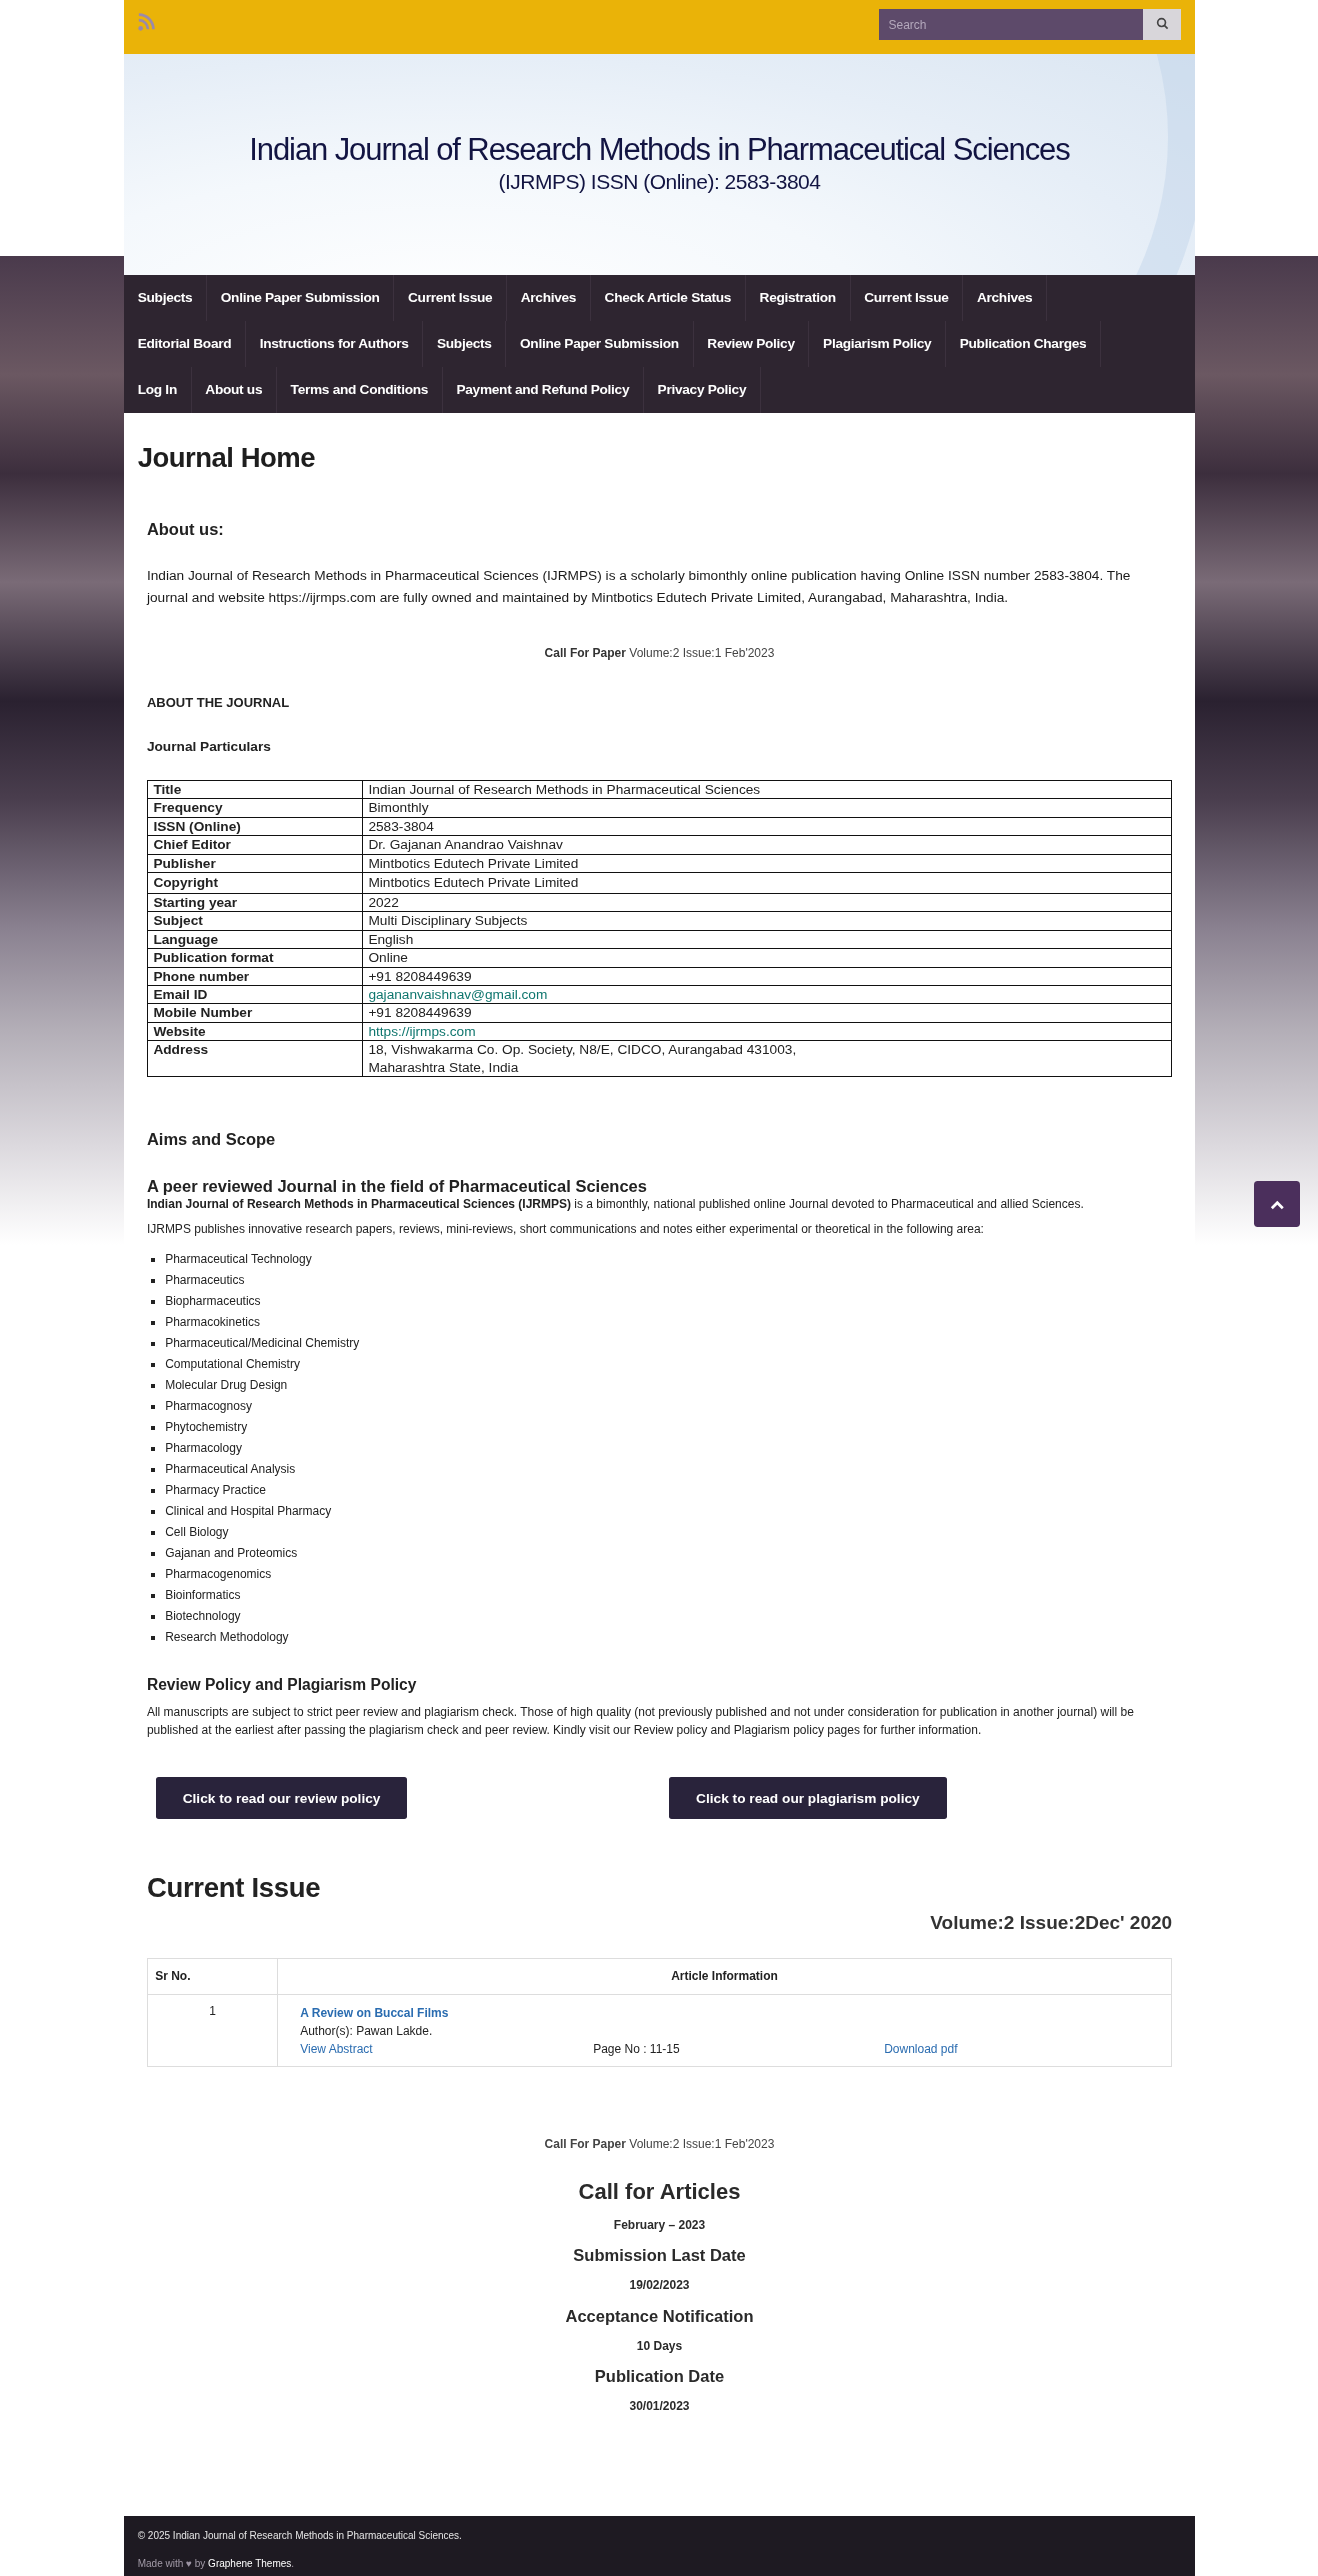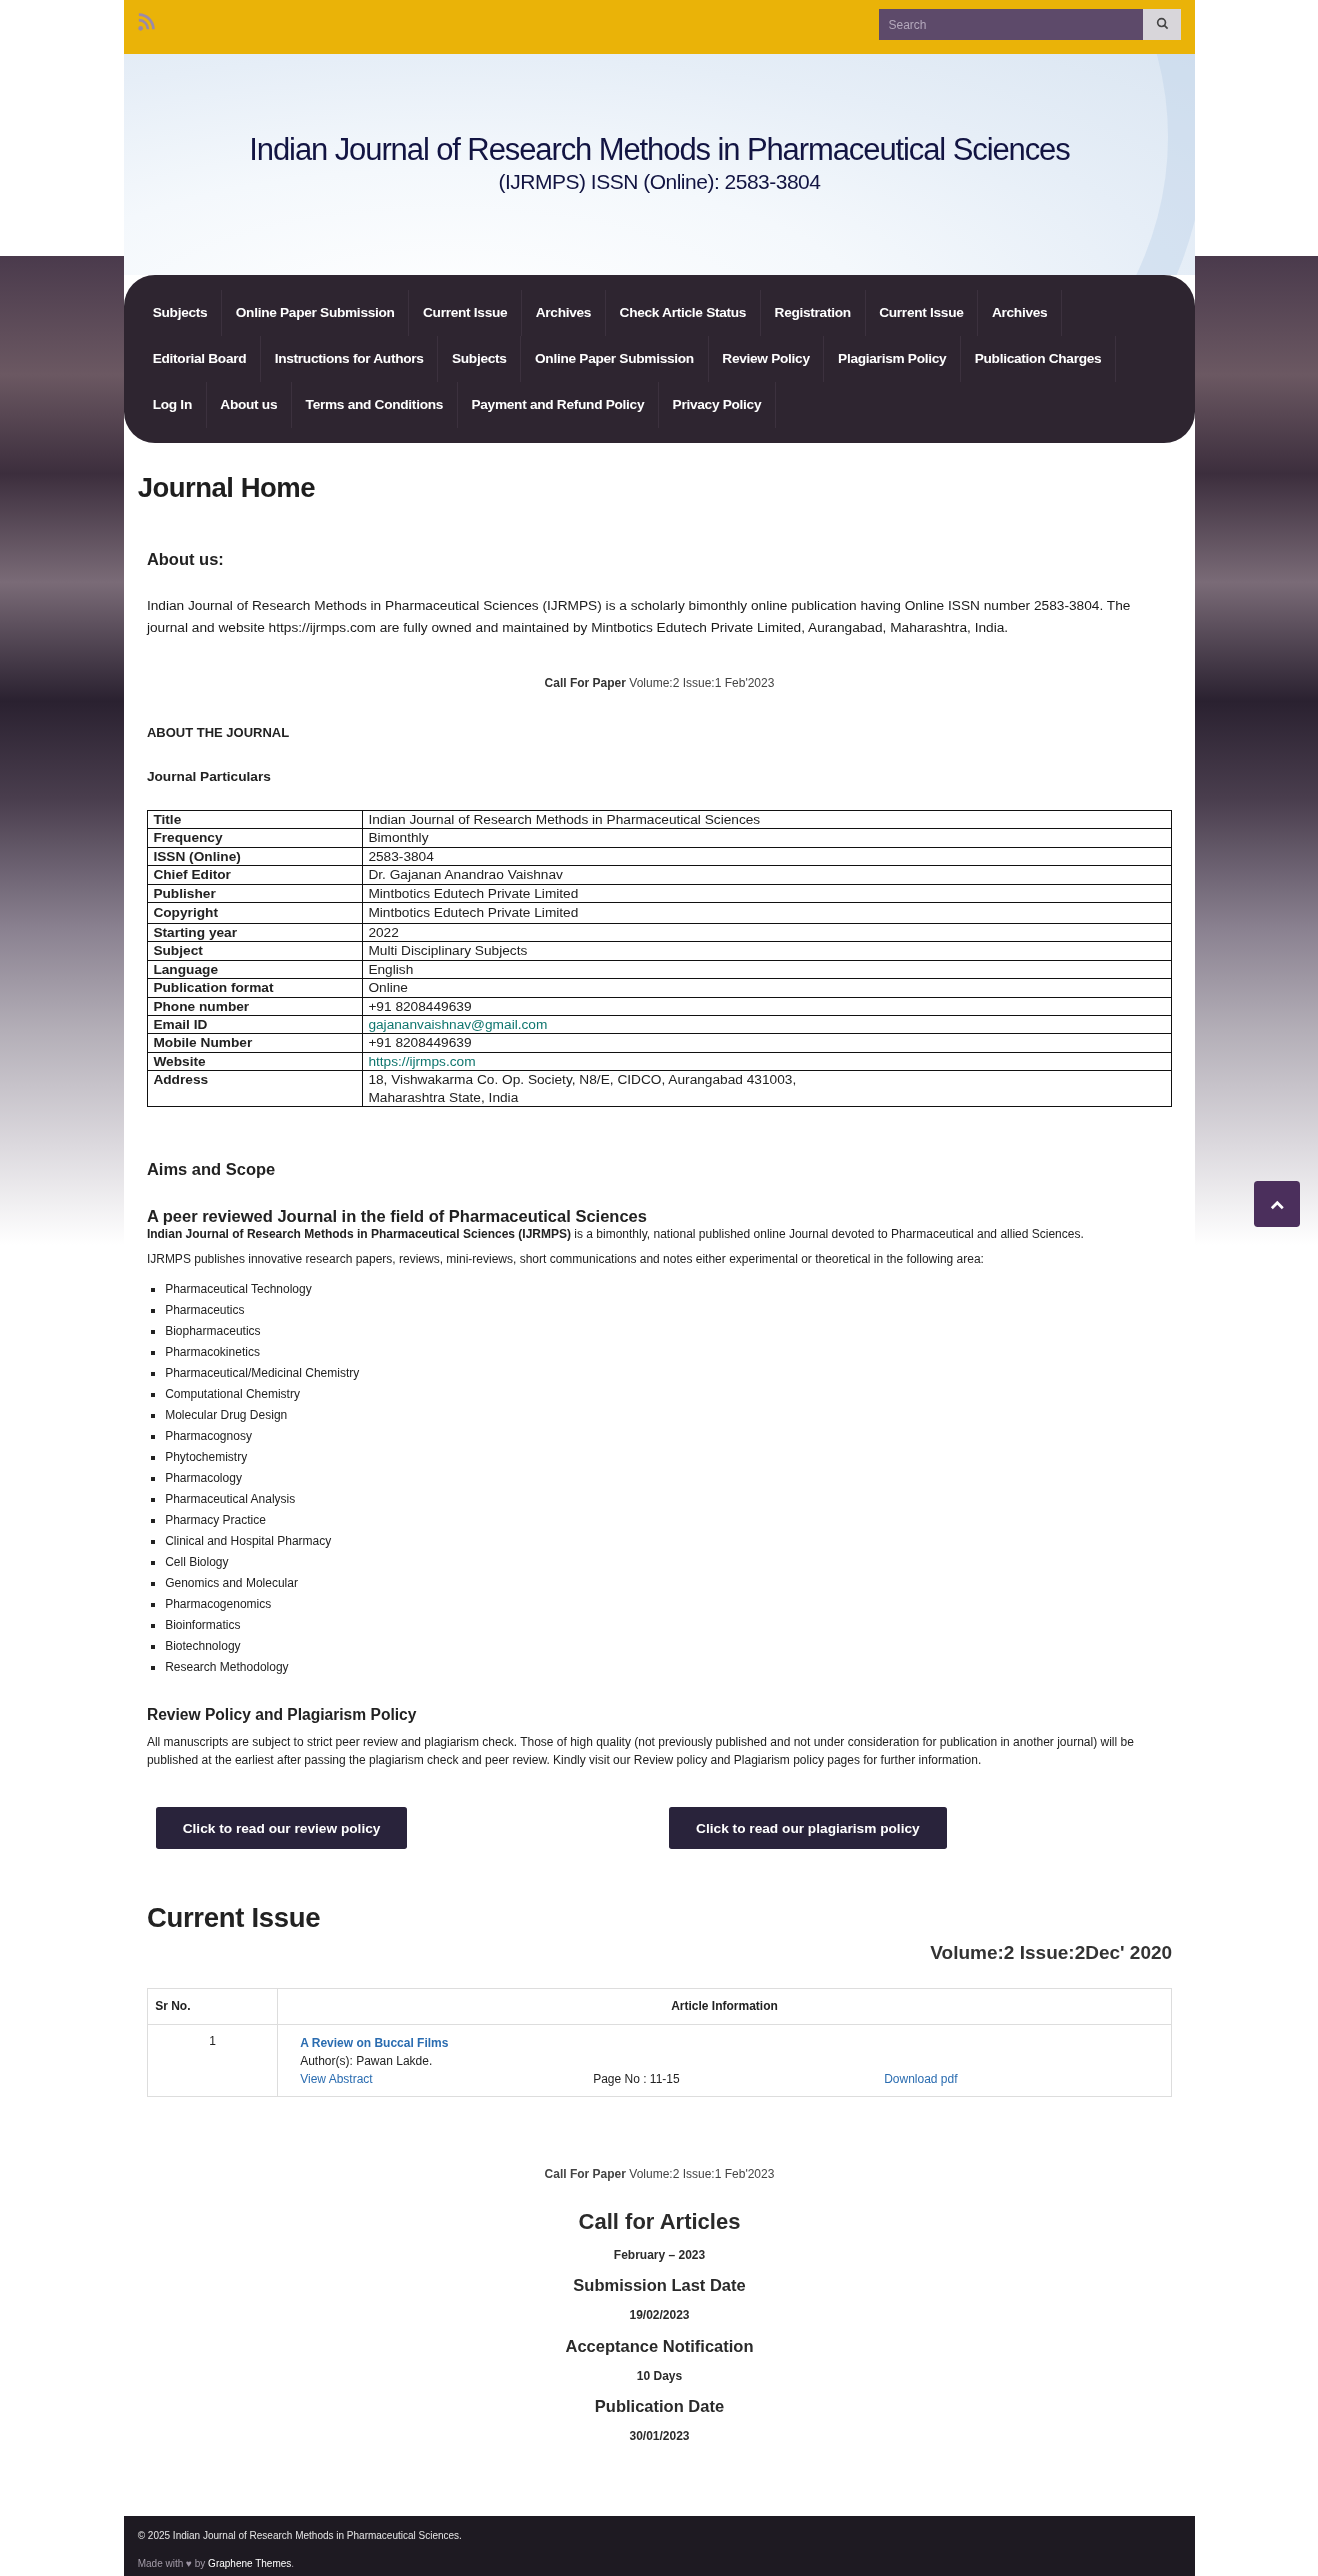--- a/index.html
+++ b/index.html
@@ -60,21 +60,21 @@
     position: absolute; left: 0; right: 0; top: 174px; text-align: center;
     font-family: "Liberation Sans", sans-serif; font-size: 31px; color: #121442;
     letter-spacing: -1.1px;
   }
   .banner .subtitle {
     position: absolute; left: 0; right: 0; top: 212px; text-align: center;
     font-size: 21px; color: #121442; letter-spacing: -0.5px;
   }
   .banner-inner { position: absolute; top: -96px; left: 0; right: 0; bottom: 0; }
   .nav {
-    background: #2e2530; padding: 15px; position: relative; top: 0; border-radius: 31px;
+    background: #2e2530; padding: 0; position: relative; top: 0;
   }
   .nav-row { display: flex; height: 46px; }
   .nav-item {
     color: #ffffff; font-weight: bold; font-size: 13.7px; padding: 0 13.7px;
     line-height: 46px; border-right: 0.9px solid #3c313e; white-space: nowrap;
     letter-spacing: -0.3px; cursor: pointer;
   }
   .content { padding: 0 13.7px; }
   .page-title {
     font-size: 27.5px; font-weight: bold; color: #1e1e1e; margin: 29px 0 0 0;
@@ -304,21 +304,21 @@
         <li>Pharmaceutical/Medicinal Chemistry</li>
         <li>Computational Chemistry</li>
         <li>Molecular Drug Design</li>
         <li>Pharmacognosy</li>
         <li>Phytochemistry</li>
         <li>Pharmacology</li>
         <li>Pharmaceutical Analysis</li>
         <li>Pharmacy Practice</li>
         <li>Clinical and Hospital Pharmacy</li>
         <li>Cell Biology</li>
-        <li>Genomics and Molecular</li>
+        <li>Gajanan and Proteomics</li>
         <li>Pharmacogenomics</li>
         <li>Bioinformatics</li>
         <li>Biotechnology</li>
         <li>Research Methodology</li>
       </ul>
 
       <div class="review-h">Review Policy and Plagiarism Policy</div>
       <div class="review-p">All manuscripts are subject to strict peer review and plagiarism check. Those of high quality (not previously published and not under consideration for publication in another journal) will be published at the earliest after passing the plagiarism check and peer review. Kindly visit our Review policy and Plagiarism policy pages for further information.</div>
 
       <div class="btn-row">

